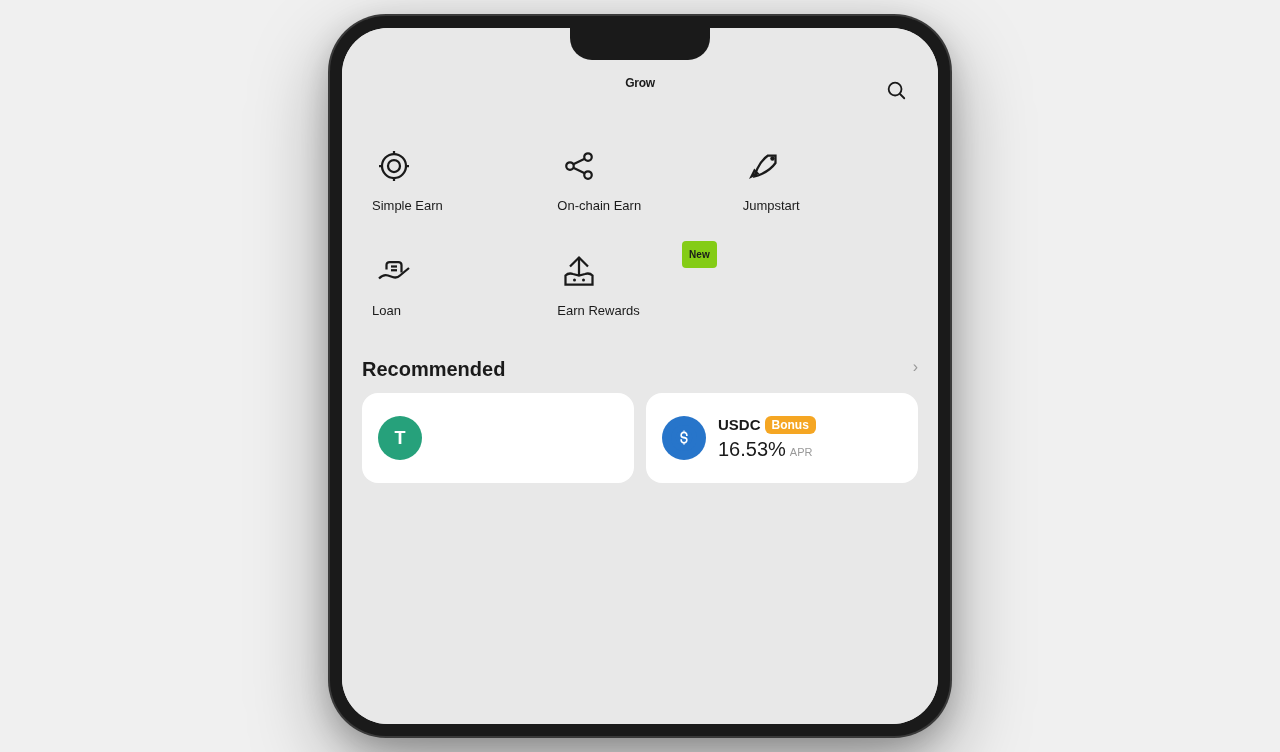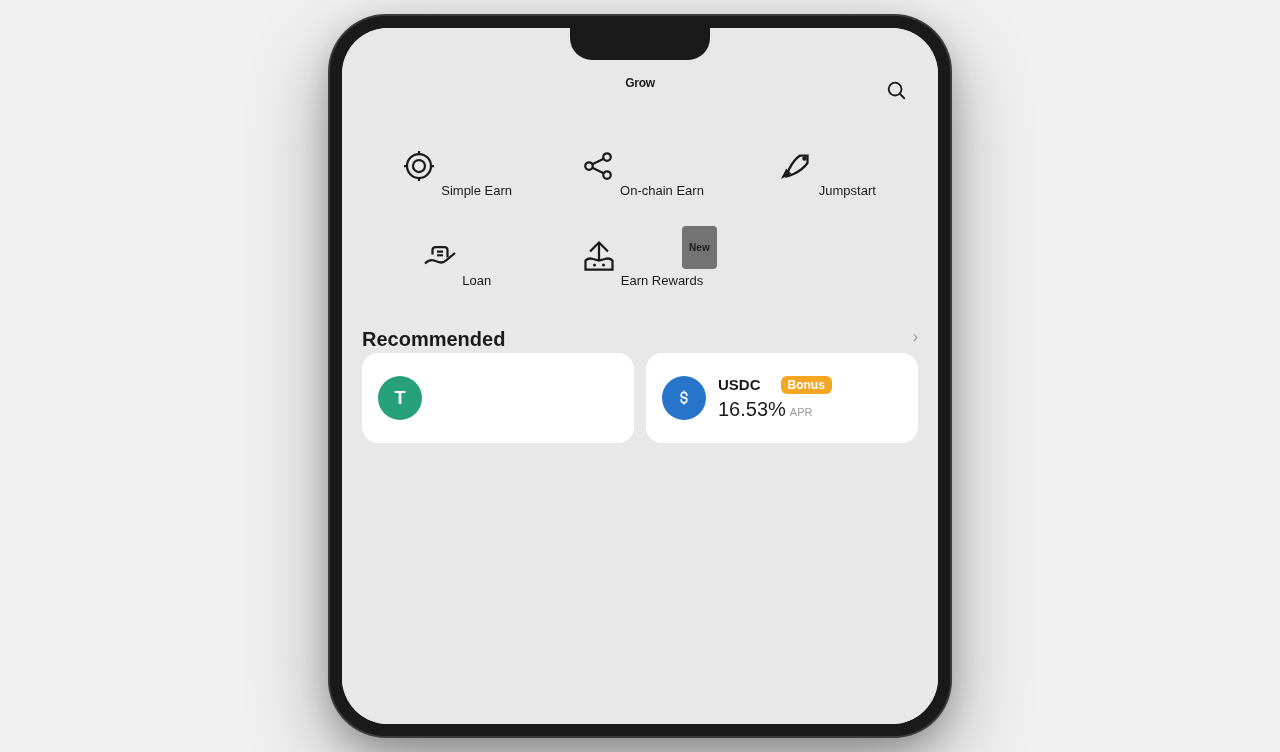--- a/index.html
+++ b/index.html
@@ -105,22 +105,22 @@
     
     .menu-grid {
       display: grid;
       grid-template-columns: repeat(3, 1fr);
       gap: 0;
       padding: 20px 20px 10px;
     }
 
     .menu-item {
       display: flex;
-      flex-direction: row;
-      align-items: flex-end;
+      flex-direction: column;
+      align-items: flex-start;
       justify-content: center;
       padding: 18px 10px;
       cursor: pointer;
       position: relative;
     }
 
     .menu-item-icon {
       width: 44px;
       height: 44px;
       display: flex;
@@ -142,25 +142,25 @@
       color: #1a1a1a;
       text-align: center;
       font-weight: 400;
     }
 
     
     .new-badge {
       position: absolute;
       top: 10px;
       right: 16px;
-      background: #737373;
+      background: #84cc16;
       color: #1a1a1a;
       font-size: 10px;
       font-weight: 700;
-      padding: 16px 7px;
+      padding: 8px 7px;
       border-radius: 4px;
       margin-left: 38px;
     }
 
     
     .menu-item.highlighted {
       background: #ffffff;
       border-radius: 16px;
       box-shadow: 0 4px 20px rgba(0,0,0,0.12);
       z-index: 5;
@@ -169,21 +169,21 @@
     }
 
     
     .recommended-section {
       padding: 12px 20px 8px;
     }
 
     .recommended-header {
       display: flex;
       justify-content: space-between;
-      margin-bottom: 2px;
+      margin-bottom: 12px;
     }
 
     .recommended-title {
       font-size: 20px;
       font-weight: 700;
       color: #1a1a1a;
     }
 
     .recommended-arrow {
       color: #999;
@@ -229,21 +229,21 @@
       font-weight: 700;
     }
 
     .card-info {
       flex: 1;
     }
 
     .card-token-name {
       display: flex;
       align-items: center;
-      gap: 20px;
+      gap: 4px;
       margin-bottom: 4px;
     }
 
     .card-token-label {
       font-size: 15px;
       font-weight: 600;
       color: #1a1a1a;
     }
 
     .bonus-badge {

